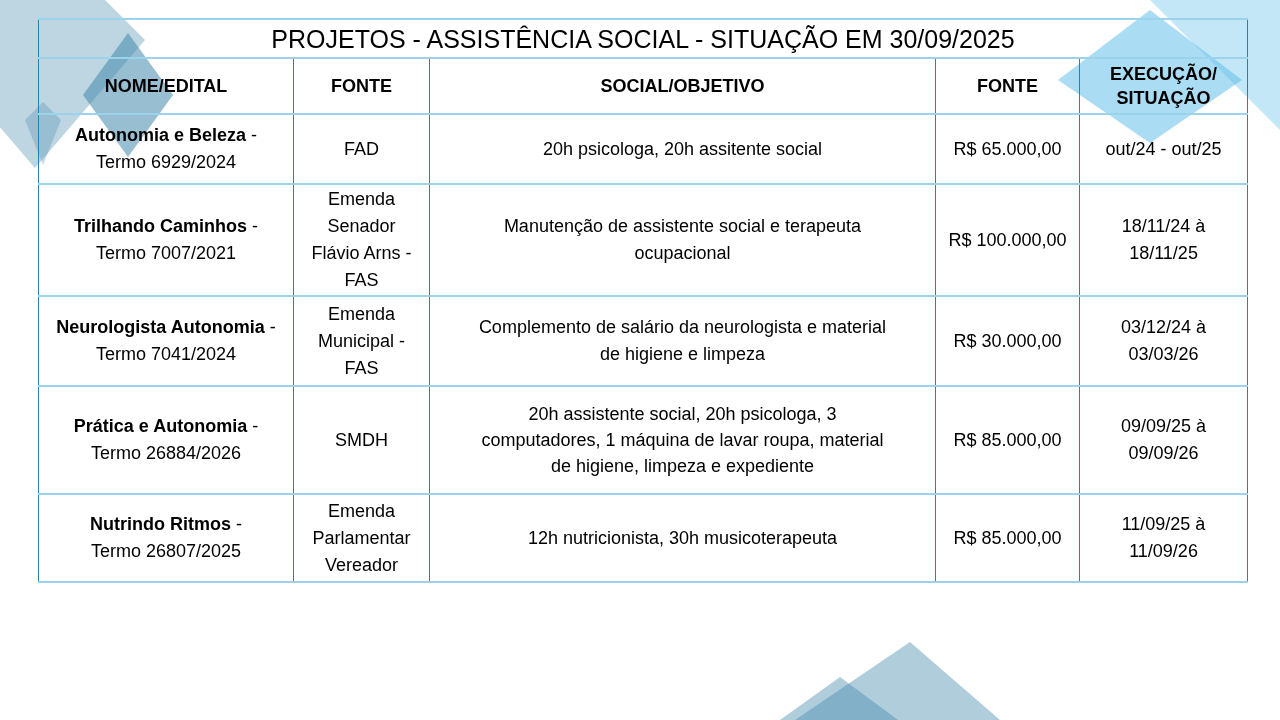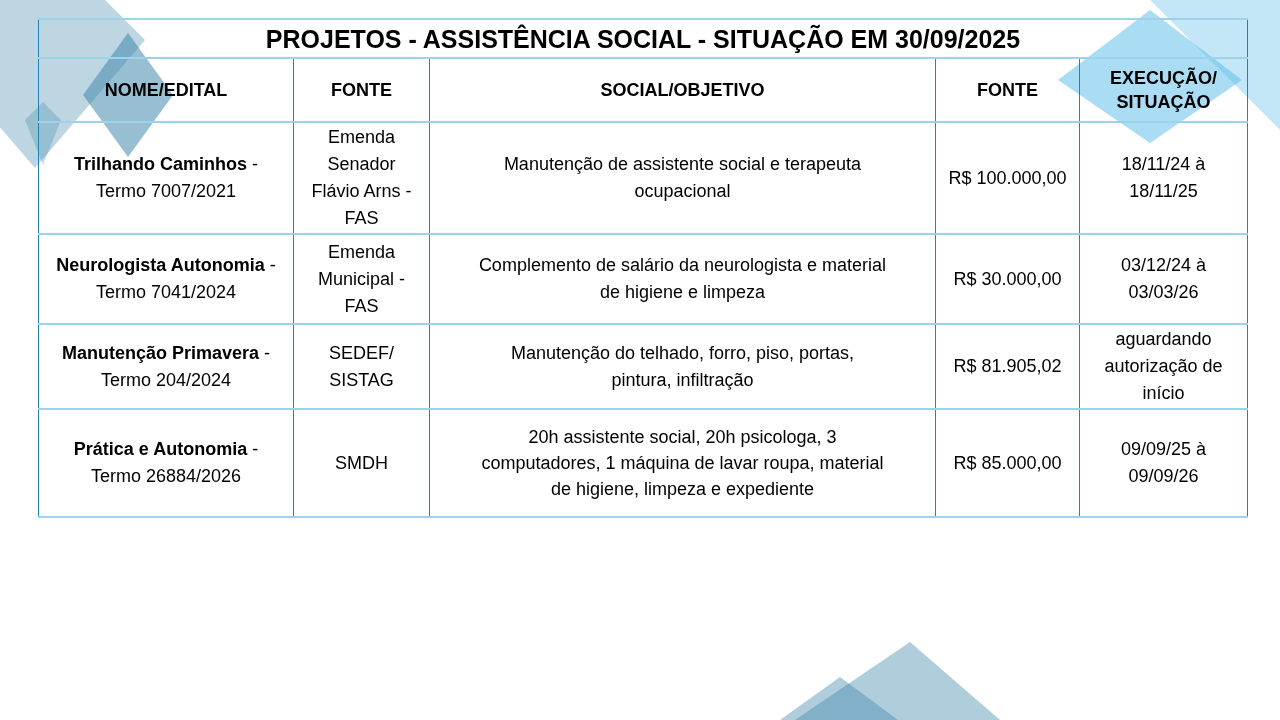--- a/index.html
+++ b/index.html
@@ -37,21 +37,21 @@
     border-bottom:2px solid var(--border-horizontal);
     border-left:1.5px solid var(--border-vertical);
     border-right:1.5px solid var(--border-vertical);
     text-align:center;vertical-align:middle;
     padding:1px 4px;
     white-space:pre-line;
     font-size:18px;line-height:1.5;
     overflow:hidden;
   }
   .grid .title-cell{
-    font-size:25px;font-weight:bold;line-height:1.2;padding:2px 4px;
+    font-size:25px;font-weight:normal;line-height:1.2;padding:2px 4px;
   }
   .grid thead th{font-weight:bold;font-size:18px;line-height:1.35;}
   .name{font-weight:bold;}
   .termo{display:block;font-weight:normal;}
 </style>
 </head>
 <body>
 
 <div class="deco-layer">
   <div class="shape tl-large"></div>
@@ -68,30 +68,37 @@
     <col style="width:255px">
       <col style="width:136px">
       <col style="width:506px">
       <col style="width:144px">
       <col style="width:168px">
   </colgroup>
   <thead>
     <tr style="height:39px">
       <th colspan="5" class="title-cell">PROJETOS - ASSISTÊNCIA SOCIAL - SITUAÇÃO EM 30/09/2025</th>
     </tr>
-    <tr style="height:64px">
+    <tr style="height:56px">
       <th>NOME/EDITAL</th>
       <th>FONTE</th>
       <th>SOCIAL/OBJETIVO</th>
       <th>FONTE</th>
       <th>EXECUÇÃO/
 SITUAÇÃO</th>
     </tr>
   </thead>
   <tbody>
+    <tr style="height:70px">
+      <td><span class="name">Autonomia e Beleza</span><span> -</span><span class="termo">Termo 6929/2024</span></td>
+      <td>FAD</td>
+      <td>20h psicologa, 20h assitente social</td>
+      <td>R$ 65.000,00</td>
+      <td>out/24 - out/25</td>
+    </tr>
     <tr style="height:110px">
       <td><span class="name">Trilhando Caminhos</span><span> -</span><span class="termo">Termo 7007/2021</span></td>
       <td>Emenda
 Senador
 Flávio Arns -
 FAS</td>
       <td>Manutenção de assistente social e terapeuta
 ocupacional</td>
       <td>R$ 100.000,00</td>
       <td>18/11/24 à
@@ -101,35 +108,34 @@
       <td><span class="name">Neurologista Autonomia</span><span> -</span><span class="termo">Termo 7041/2024</span></td>
       <td>Emenda
 Municipal -
 FAS</td>
       <td>Complemento de salário da neurologista e material
 de higiene e limpeza</td>
       <td>R$ 30.000,00</td>
       <td>03/12/24 à
 03/03/26</td>
     </tr>
-    <tr style="height:85px">
-      <td><span class="name">Manutenção Primavera</span><span> -</span><span class="termo">Termo 204/2024</span></td>
-      <td>SEDEF/
-SISTAG</td>
-      <td>Manutenção do telhado, forro, piso, portas,
-pintura, infiltração</td>
-      <td>R$ 81.905,02</td>
-      <td>aguardando
-autorização de
-início</td>
-    </tr>
     <tr style="height:108px">
       <td><span class="name">Prática e Autonomia</span><span> -</span><span class="termo">Termo 26884/2026</span></td>
       <td>SMDH</td>
       <td style="line-height:1.45">20h assistente social, 20h psicologa, 3
 computadores, 1 máquina de lavar roupa, material
 de higiene, limpeza e expediente</td>
       <td>R$ 85.000,00</td>
       <td>09/09/25 à
 09/09/26</td>
     </tr>
+    <tr style="height:88px">
+      <td><span class="name">Nutrindo Ritmos</span><span> -</span><span class="termo">Termo 26807/2025</span></td>
+      <td>Emenda
+Parlamentar
+Vereador</td>
+      <td>12h nutricionista, 30h musicoterapeuta</td>
+      <td>R$ 85.000,00</td>
+      <td>11/09/25 à
+11/09/26</td>
+    </tr>
   </tbody>
 </table>
 
 </body></html>

